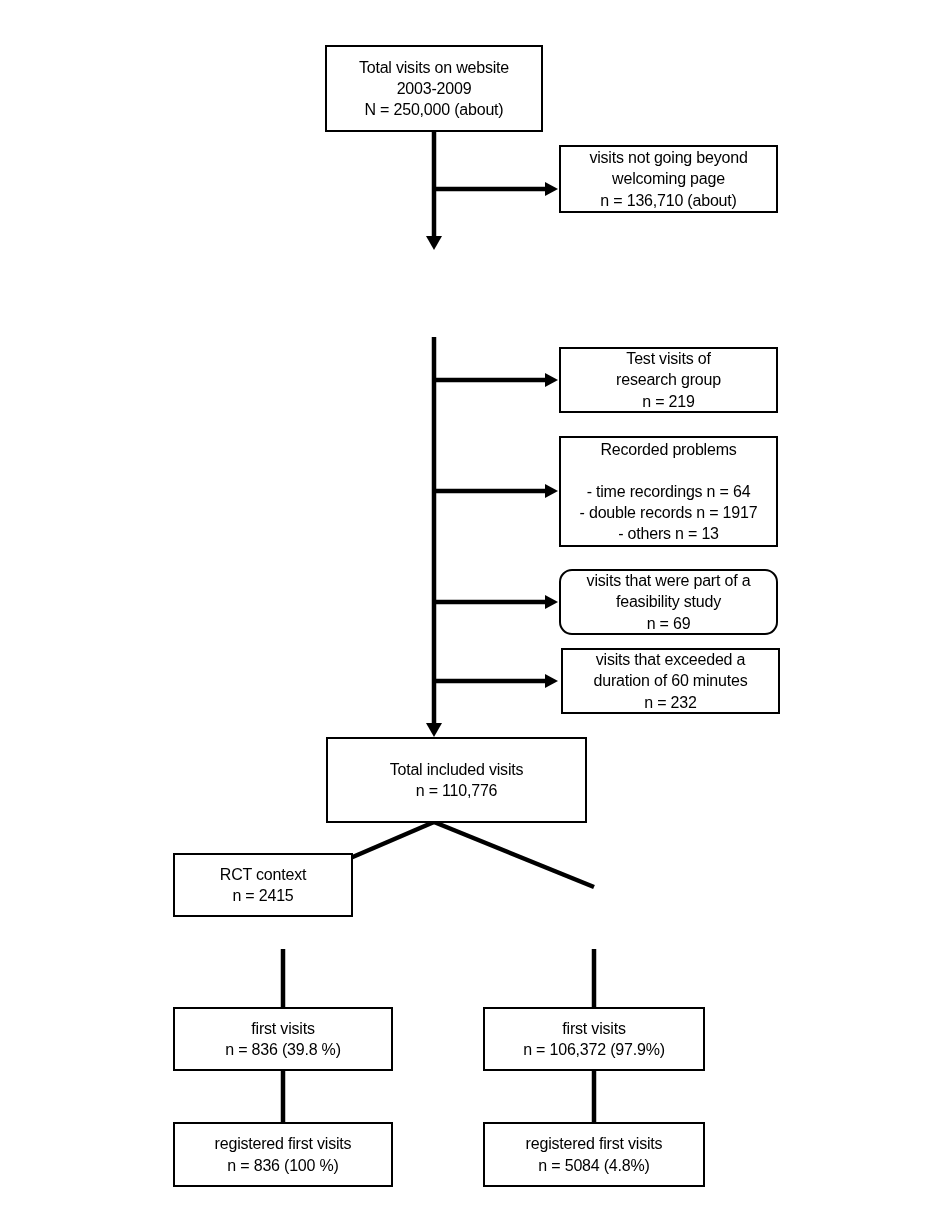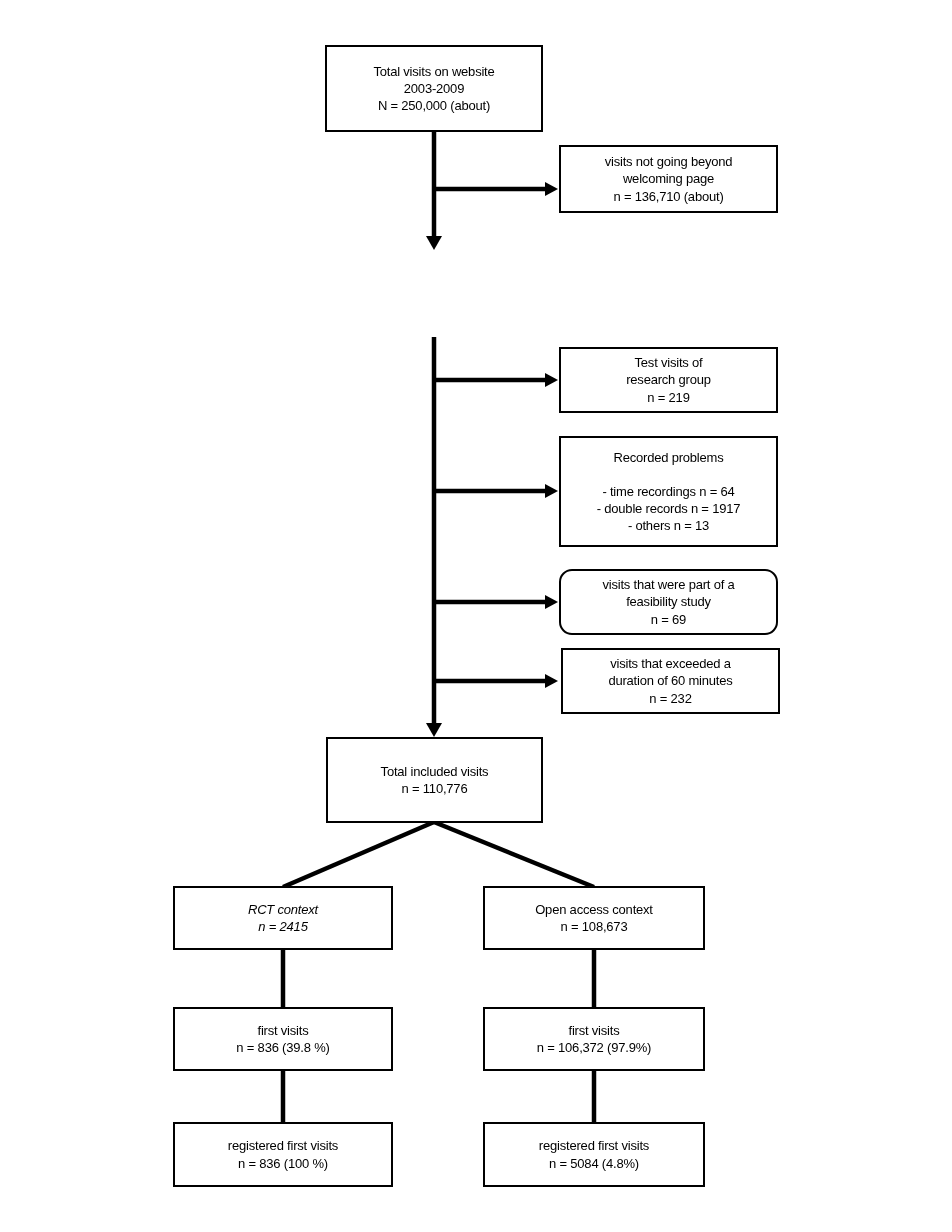--- a/index.html
+++ b/index.html
@@ -26,35 +26,35 @@
   .box {
     position: absolute;
     box-sizing: border-box;
     border: 2px solid #000000;
     background: #ffffff;
     display: flex;
     flex-direction: column;
     justify-content: center;
     align-items: center;
     text-align: center;
-    font-size: 13px;
+    font-size: 16px;
     line-height: 1.32;
     letter-spacing: -0.2px;
   }
   .line { min-height: 1.32em; white-space: nowrap; }
 
   .b1  { left: 325px; top: 45px;   width: 218px; height: 87px; }
   .b2  { left: 559px; top: 145px;  width: 219px; height: 68px; }
   .b3  { left: 326px; top: 250px;  width: 217px; height: 87px; }
   .b4  { left: 559px; top: 347px;  width: 219px; height: 66px; }
   .b5  { left: 559px; top: 436px;  width: 219px; height: 111px; }
   .b6  { left: 559px; top: 569px;  width: 219px; height: 66px; border-radius: 13px; }
   .b7  { left: 561px; top: 648px;  width: 219px; height: 66px; }
-  .b8  { left: 326px; top: 737px;  width: 217px; height: 86px; }
-  .b9  { left: 173px; top: 886px;  width: 220px; height: 64px; font-style: italic; }
+  .b8  { left: 326px; top: 737px;  width: 261px; height: 86px; }
+  .b9  { left: 173px; top: 853px;  width: 180px; height: 64px; }
   .b10 { left: 483px; top: 886px;  width: 222px; height: 64px; }
   .b11 { left: 173px; top: 1007px; width: 220px; height: 64px; }
   .b12 { left: 483px; top: 1007px; width: 222px; height: 64px; }
   .b13 { left: 173px; top: 1122px; width: 220px; height: 65px; }
   .b14 { left: 483px; top: 1122px; width: 222px; height: 65px; }
 </style>
 </head>
 <body>
 
 <div class="stage">
@@ -130,24 +130,20 @@
   <div class="box b8">
     <div class="line">Total included visits</div>
     <div class="line">n = 110,776</div>
   </div>
 
   <div class="box b9">
     <div class="line">RCT context</div>
     <div class="line">n = 2415</div>
   </div>
 
-  <div class="box b10">
-    <div class="line">Open access context</div>
-    <div class="line">n = 108,673</div>
-  </div>
 
   <div class="box b11">
     <div class="line">first visits</div>
     <div class="line">n = 836 (39.8 %)</div>
   </div>
 
   <div class="box b12">
     <div class="line">first visits</div>
     <div class="line">n = 106,372 (97.9%)</div>
   </div>

